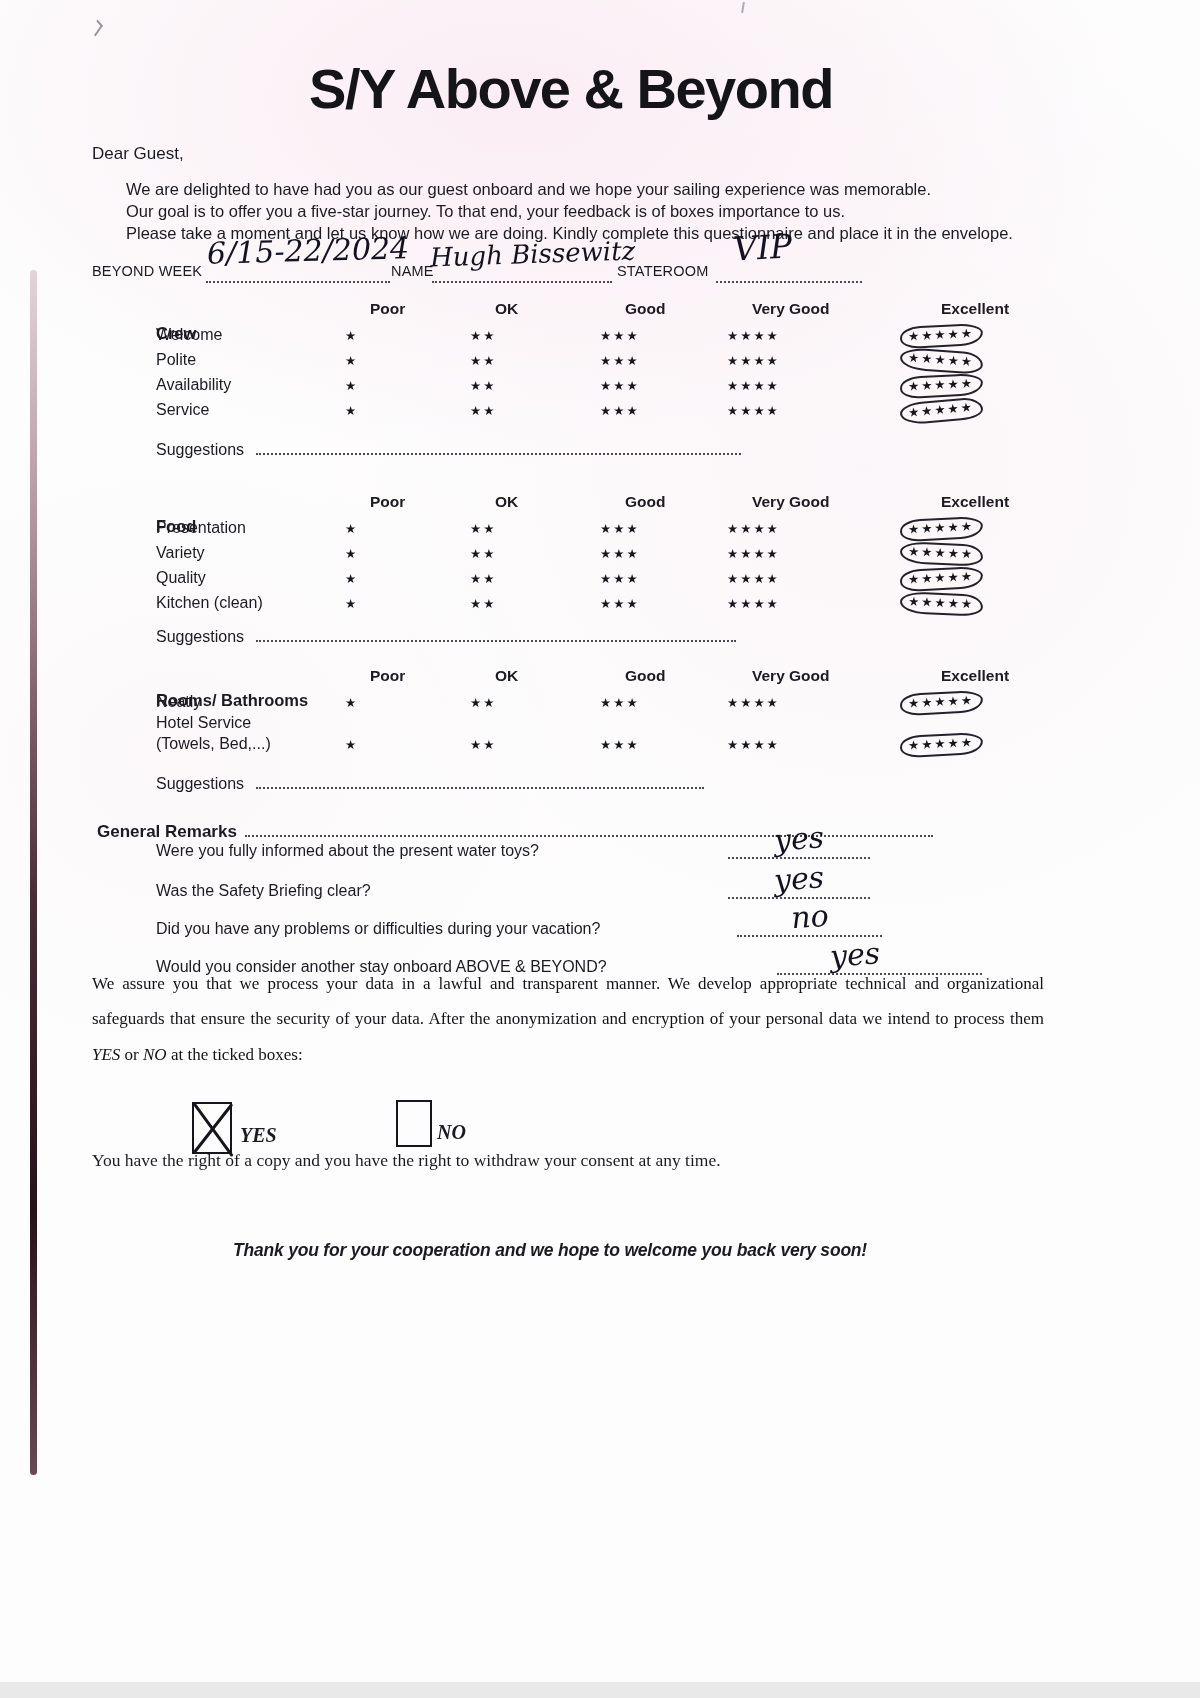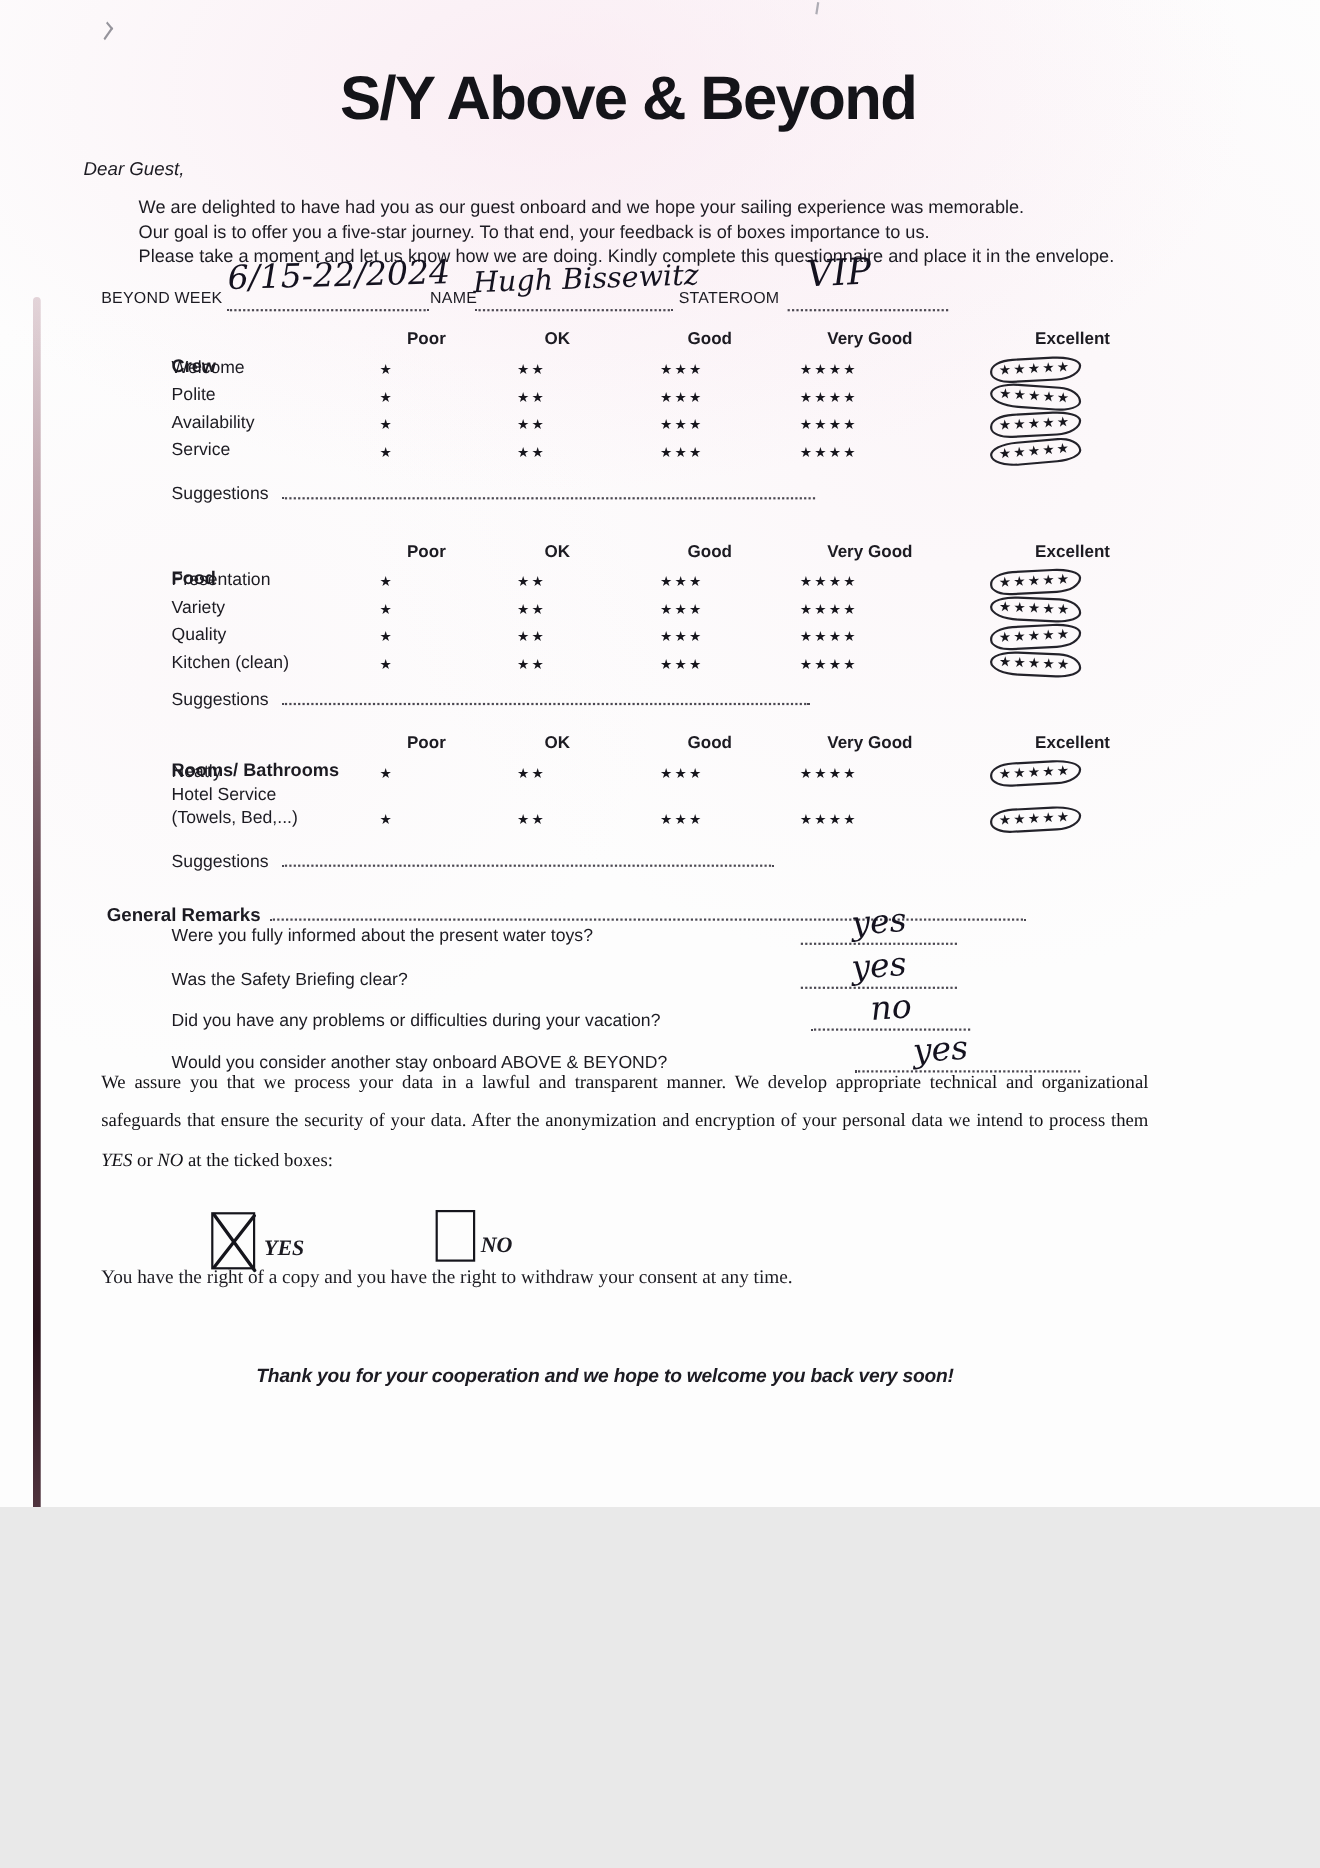--- a/index.html
+++ b/index.html
@@ -1,18 +1,18 @@
 <!DOCTYPE html>
 <html style="--ink: #1c1b22; --accent: #e0483c;"><head>
 <meta charset="utf-8">
 <style>
   * { margin:0; padding:0; box-sizing:border-box; }
   html,body { background:#e9e9e9; }
   .page {
-    position:relative; width:1200px; height:1370px; margin:0 auto;
+    position:relative; width:1200px; height:1682px; margin:0 auto;
     font-family:"Liberation Sans", sans-serif; color:var(--ink,#1c1b22);
     background:
       radial-gradient(900px 520px at 42% 6%, rgba(248,224,236,.55), rgba(255,255,255,0) 70%),
       radial-gradient(760px 700px at 72% 28%, rgba(250,238,244,.45), rgba(255,255,255,0) 72%),
       radial-gradient(600px 500px at 15% 45%, rgba(250,240,245,.35), rgba(255,255,255,0) 70%),
       #fdfdfd;
     overflow:hidden;
   }
   .abs { position:absolute; }
 
@@ -21,21 +21,21 @@
     background:linear-gradient(180deg, rgba(110,30,55,.18) 0%, rgba(80,16,36,.45) 22%,
       rgba(40,8,20,.85) 52%, rgba(28,5,14,.95) 78%, rgba(55,12,28,.75) 100%); }
   .bottom-line { left:112px; right:0; top:1692px; height:3px; background:var(--accent,#e0483c); opacity:.8; }
   .mark-tl { left:90px; top:24px; width:13px; height:8px; border-right:2px solid #6b6b75;
     border-bottom:2px solid #6b6b75; transform:rotate(-55deg) skewX(-15deg); opacity:.7; }
   .mark-tc { left:742px; top:2px; width:2px; height:11px; background:#9a9aa2; transform:rotate(9deg); opacity:.8; }
 
   
   .title { top:56px; left:0; width:100%; padding-right:58px; text-align:center;
     font-size:56px; font-weight:bold; letter-spacing:-1.5px; color:#141419; }
-  .salutation { left:76px; top:144px; font-size:17px;font-style:italic; }
+  .salutation { left:92px; top:144px; font-size:17px; }
   .intro { left:92px; top:179px; font-size:16.5px; line-height:21.8px;margin-left:34px; }
 
   
   .fld-label { font-size:14.5px; letter-spacing:.2px; top:263px; }
   .lbl-charter { left:92px; } .lbl-name { left:391px; } .lbl-stateroom { left:617px; }
   .dotline { border-bottom:2px dotted #4a4750; }
   .fline { top:281px; height:2px; }
   .fl-1 { left:206px; width:184px; } .fl-2 { left:432px; width:180px; } .fl-3 { left:716px; width:146px; }
   .hand { font-family:"DejaVu Serif", serif; font-style:italic; color:#14121f; white-space:nowrap; }
   .hw-charter { left:207px; top:233px; font-size:30px; transform:rotate(-1.5deg); }

